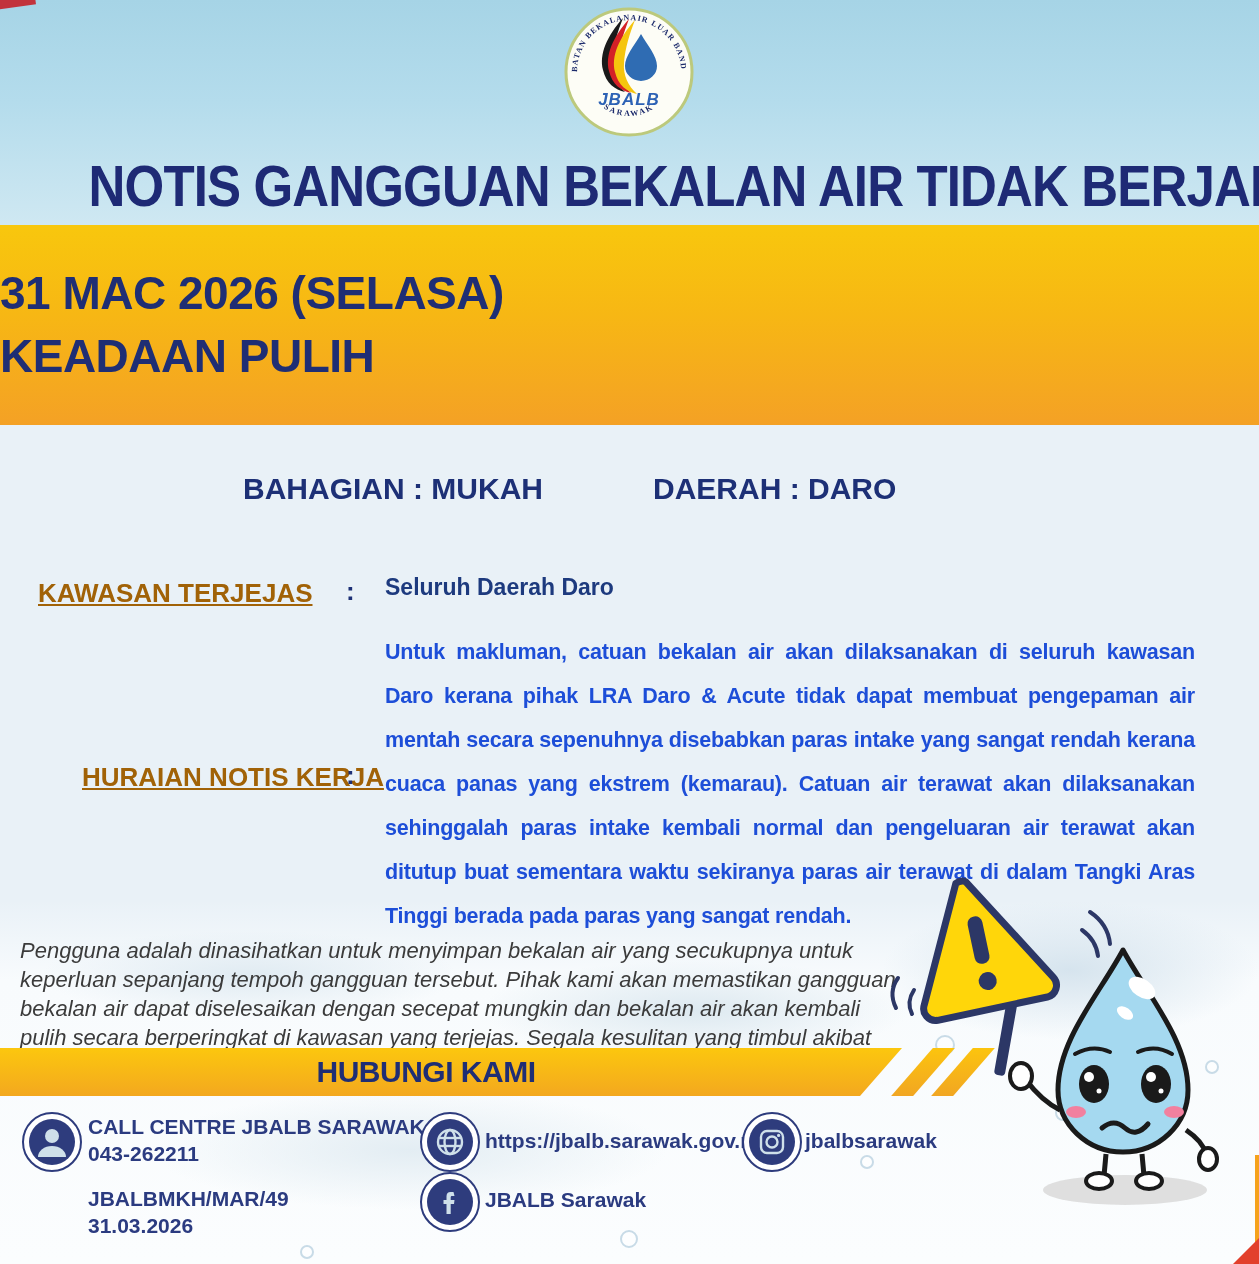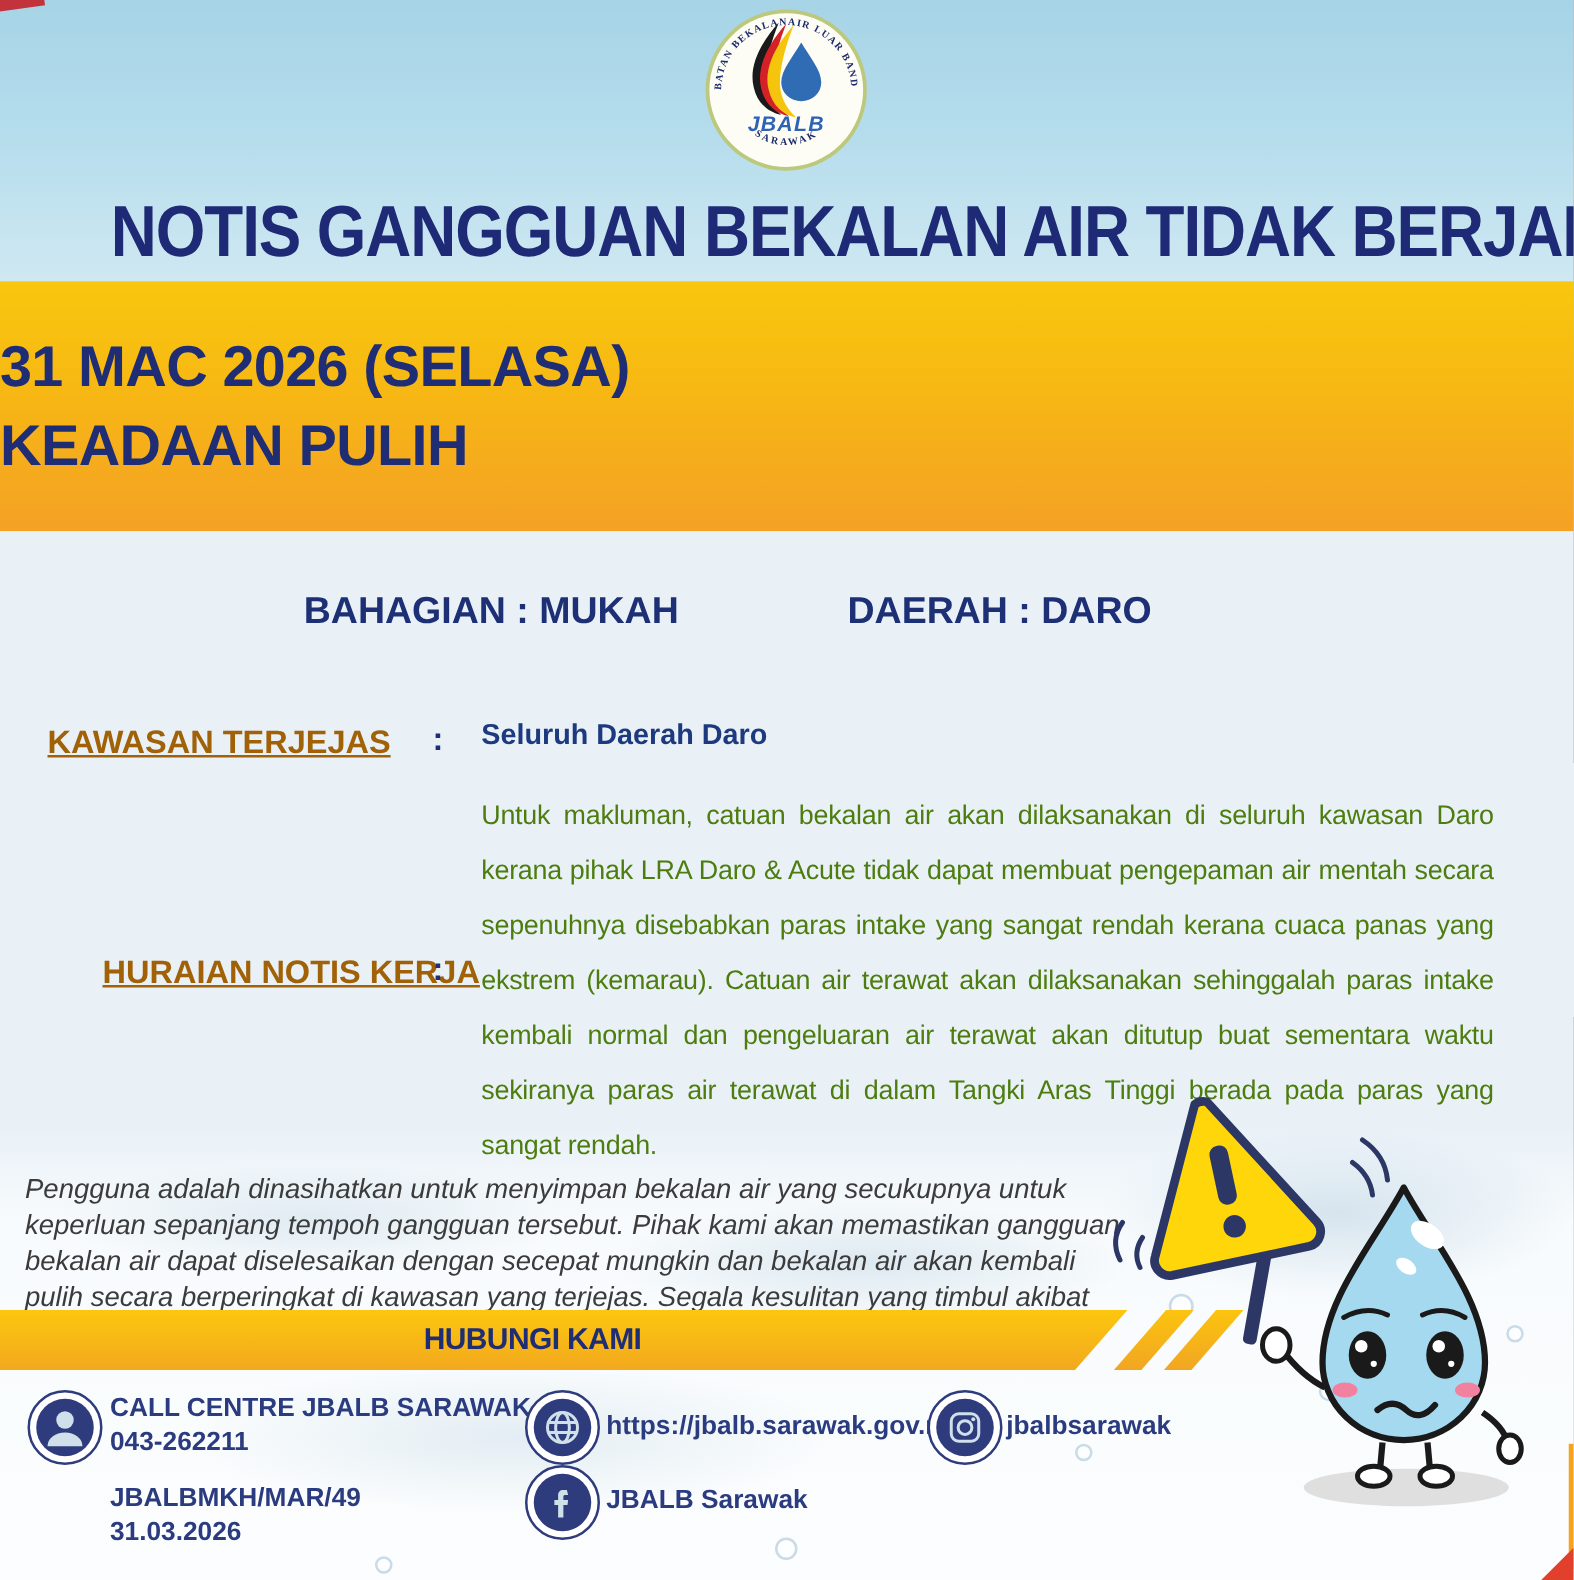--- a/index.html
+++ b/index.html
@@ -18,44 +18,44 @@
   .notice-title>span{display:inline-block;transform:scaleX(.88);transform-origin:center;}
   
   .schedule-banner{position:absolute;left:0;top:225px;width:100%;height:200px;
     background:linear-gradient(180deg,#f8c70d 0%,#f7b714 45%,#f4a125 100%);
     display:flex;flex-direction:column;justify-content:center;}
   .schedule-line{color:#1f2e74;font-weight:bold;font-size:46px;line-height:63px;white-space:nowrap;letter-spacing:-.5px;}
   
   .body-section{position:absolute;left:0;top:425px;width:100%;height:839px;background:#e9f1f7;}
   .region-label{position:absolute;color:#1d3076;font-weight:bold;font-size:30px;white-space:nowrap;}
   .bahagian{left:195px;top:472px;margin-left:48px;}
-  .daerah{left:678px;top:472px;}
+  .daerah{left:653px;top:472px;}
   .field-label{position:absolute;color:#a16207;font-weight:bold;font-size:26px;white-space:nowrap;text-decoration:underline;}
   .colon{position:absolute;color:#1d3076;font-weight:bold;font-size:26px;}
   .kawasan-label{left:38px;top:578px;}
   .kawasan-colon{left:346px;top:576px;}
   .kawasan-value{position:absolute;left:385px;top:574px;color:#1d3a7e;font-weight:bold;font-size:23px;}
   .huraian-label{left:38px;top:762px;margin-left:44px;}
   .huraian-colon{left:346px;top:760px;}
   .huraian-text{position:absolute;left:385px;top:630px;width:810px;
-    color:#4d7c0f;font-weight:normal;font-size:21.5px;line-height:44px;
+    color:#1d4ed8;font-weight:bold;font-size:21.5px;line-height:44px;
     text-align:justify;letter-spacing:-.2px;z-index:2;}
   
   .water-zone{position:absolute;left:0;top:900px;width:100%;height:364px;z-index:0;
     background:linear-gradient(180deg,rgba(251,253,254,0) 0px,#f8fbfd 80px,#fbfdfe 100%);}
   .splash{position:absolute;border-radius:50%;pointer-events:none;}
   .bubble{position:absolute;border:2px solid #c8dbe7;border-radius:50%;background:rgba(255,255,255,.5);}
   .advisory{position:absolute;left:20px;top:936px;width:890px;z-index:2;
     color:#3b3b3b;font-style:italic;font-size:22px;line-height:29px;font-weight:500;}
   
   .hubungi-banner{position:absolute;left:0;top:1048px;width:902px;height:48px;z-index:2;
     background:linear-gradient(180deg,#fcc70e,#f3a81f);
     clip-path:polygon(0 0,100% 0,calc(100% - 42px) 100%,0 100%);
     display:flex;align-items:center;justify-content:center;}
-  .hubungi-title{color:#1f2e74;font-weight:bold;font-size:24px;letter-spacing:-.5px;padding-right:50px;}
+  .hubungi-title{color:#1f2e74;font-weight:bold;font-size:30px;letter-spacing:-.5px;padding-right:50px;}
   .stripe{position:absolute;top:1048px;width:22px;height:48px;z-index:2;
     background:linear-gradient(180deg,#fcc40e,#f1a623);transform:skewX(-41deg);}
   .stripe1{left:912px;}
   .stripe2{left:952px;}
   
   .icon-ring{position:absolute;width:56px;height:56px;border:2px solid #2e3c7d;border-radius:50%;
     background:#fff;display:flex;align-items:center;justify-content:center;z-index:3;}
   .icon-core{width:46px;height:46px;border-radius:50%;background:#2e3c7d;
     display:flex;align-items:center;justify-content:center;}
   .foot-text{position:absolute;color:#2b3b80;font-weight:bold;font-size:21px;line-height:27px;z-index:3;white-space:nowrap;}

